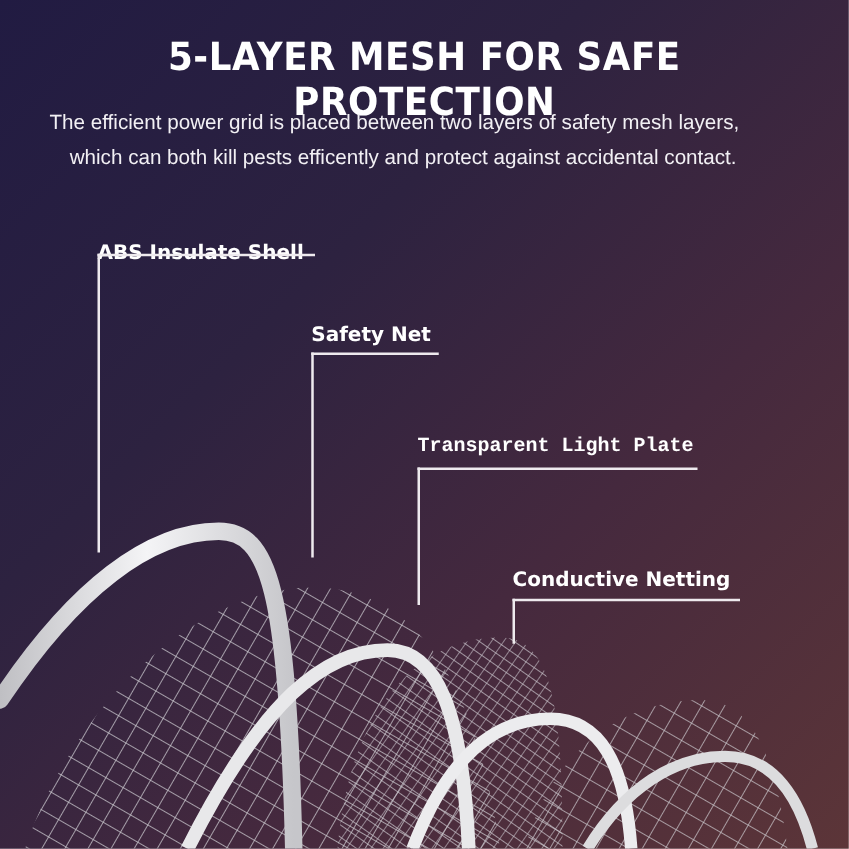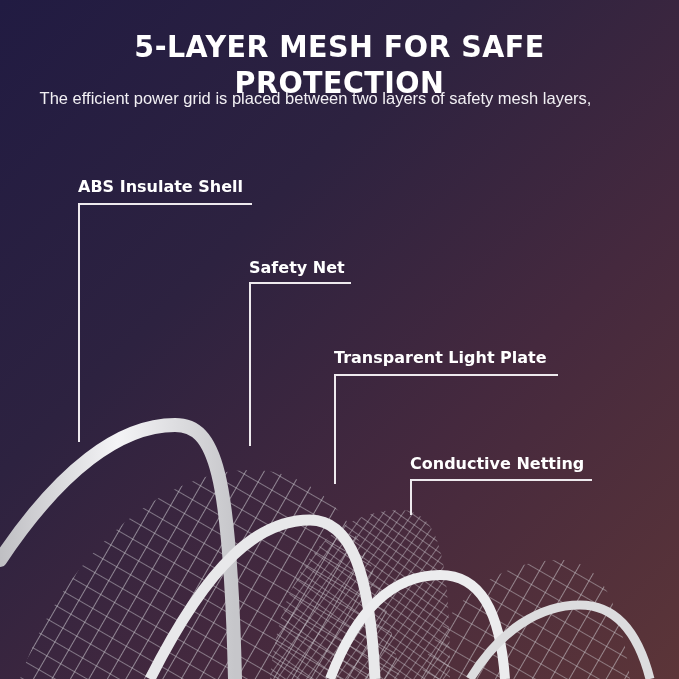--- a/index.html
+++ b/index.html
@@ -27,20 +27,21 @@
       position: absolute; border-left: 2px solid #eeeaee; border-top: 2px solid #eeeaee;
     }
     svg.art { position: absolute; left: 0; top: 0; }
   </style>
 </head>
 <body>
 
 <div class="title">5-LAYER MESH FOR SAFE PROTECTION</div>
 <div class="subtitle">
   <div>The efficient power grid is placed between two layers of safety mesh layers,</div>
+  <div style="padding-left:14px">which can both kill pests efficently and protect against accidental contact.</div>
 </div>
 
 <svg class="art" width="679" height="679" viewBox="0 0 679 679">
   <defs>
     <pattern id="net1" width="16" height="16" patternUnits="userSpaceOnUse" patternTransform="rotate(30)">
       <path d="M0 0 L0 16 M0 0 L16 0" stroke="#d8d8dc" stroke-width="1.2" fill="none"></path>
     </pattern>
     <pattern id="net2" width="8" height="8" patternUnits="userSpaceOnUse" patternTransform="rotate(35)">
       <path d="M0 0 L0 8 M0 0 L8 0" stroke="#d0ccd2" stroke-width="1" fill="none"></path>
     </pattern>
@@ -55,23 +56,23 @@
   <path d="M420 679 C440 600 500 560 560 560 C600 560 620 600 630 679 Z" fill="url(#net1)" opacity="0.85"></path>
 
   <path d="M270 679 C280 560 340 510 400 510 C440 510 450 560 450 679 Z" fill="url(#net2)" opacity="0.9"></path>
 
   <path d="M0 560 C60 470 120 425 175 425 C215 425 230 470 235 679" fill="none" stroke="url(#tube)" stroke-width="14" stroke-linecap="round"></path>
   <path d="M150 679 C210 560 260 520 310 520 C350 520 370 570 375 679" fill="none" stroke="#e8e8ea" stroke-width="11"></path>
   <path d="M330 679 C360 600 400 575 440 575 C480 575 500 610 505 679" fill="none" stroke="#ececee" stroke-width="10"></path>
   <path d="M470 679 C500 630 540 605 580 605 C620 605 640 640 650 679" fill="none" stroke="#dcdcde" stroke-width="9"></path>
 </svg>
 
-<div class="label" style="left:78px;top:177px;">ABS Insulate Shell</div>
+<div class="label" style="left:78px;top:192px;">ABS Insulate Shell</div>
 <div class="leader" style="left:78px;top:203px;width:172px;height:237px;"></div>
 
 <div class="label" style="left:249px;top:258px;text-align:center;">Safety Net</div>
 <div class="leader" style="left:249px;top:282px;width:100px;height:162px;"></div>
 
-<div class="label" style="left:334px;top:348px;">Transparent Light Plate</div>
+<div class="label" style="left:334px;top:348px;font-family:Liberation Mono, monospace;">Transparent Light Plate</div>
 <div class="leader" style="left:334px;top:374px;width:222px;height:108px;"></div>
 
 <div class="label" style="left:410px;top:454px;">Conductive Netting</div>
 <div class="leader" style="left:410px;top:479px;width:180px;height:34px;"></div>
 
 </body></html>

